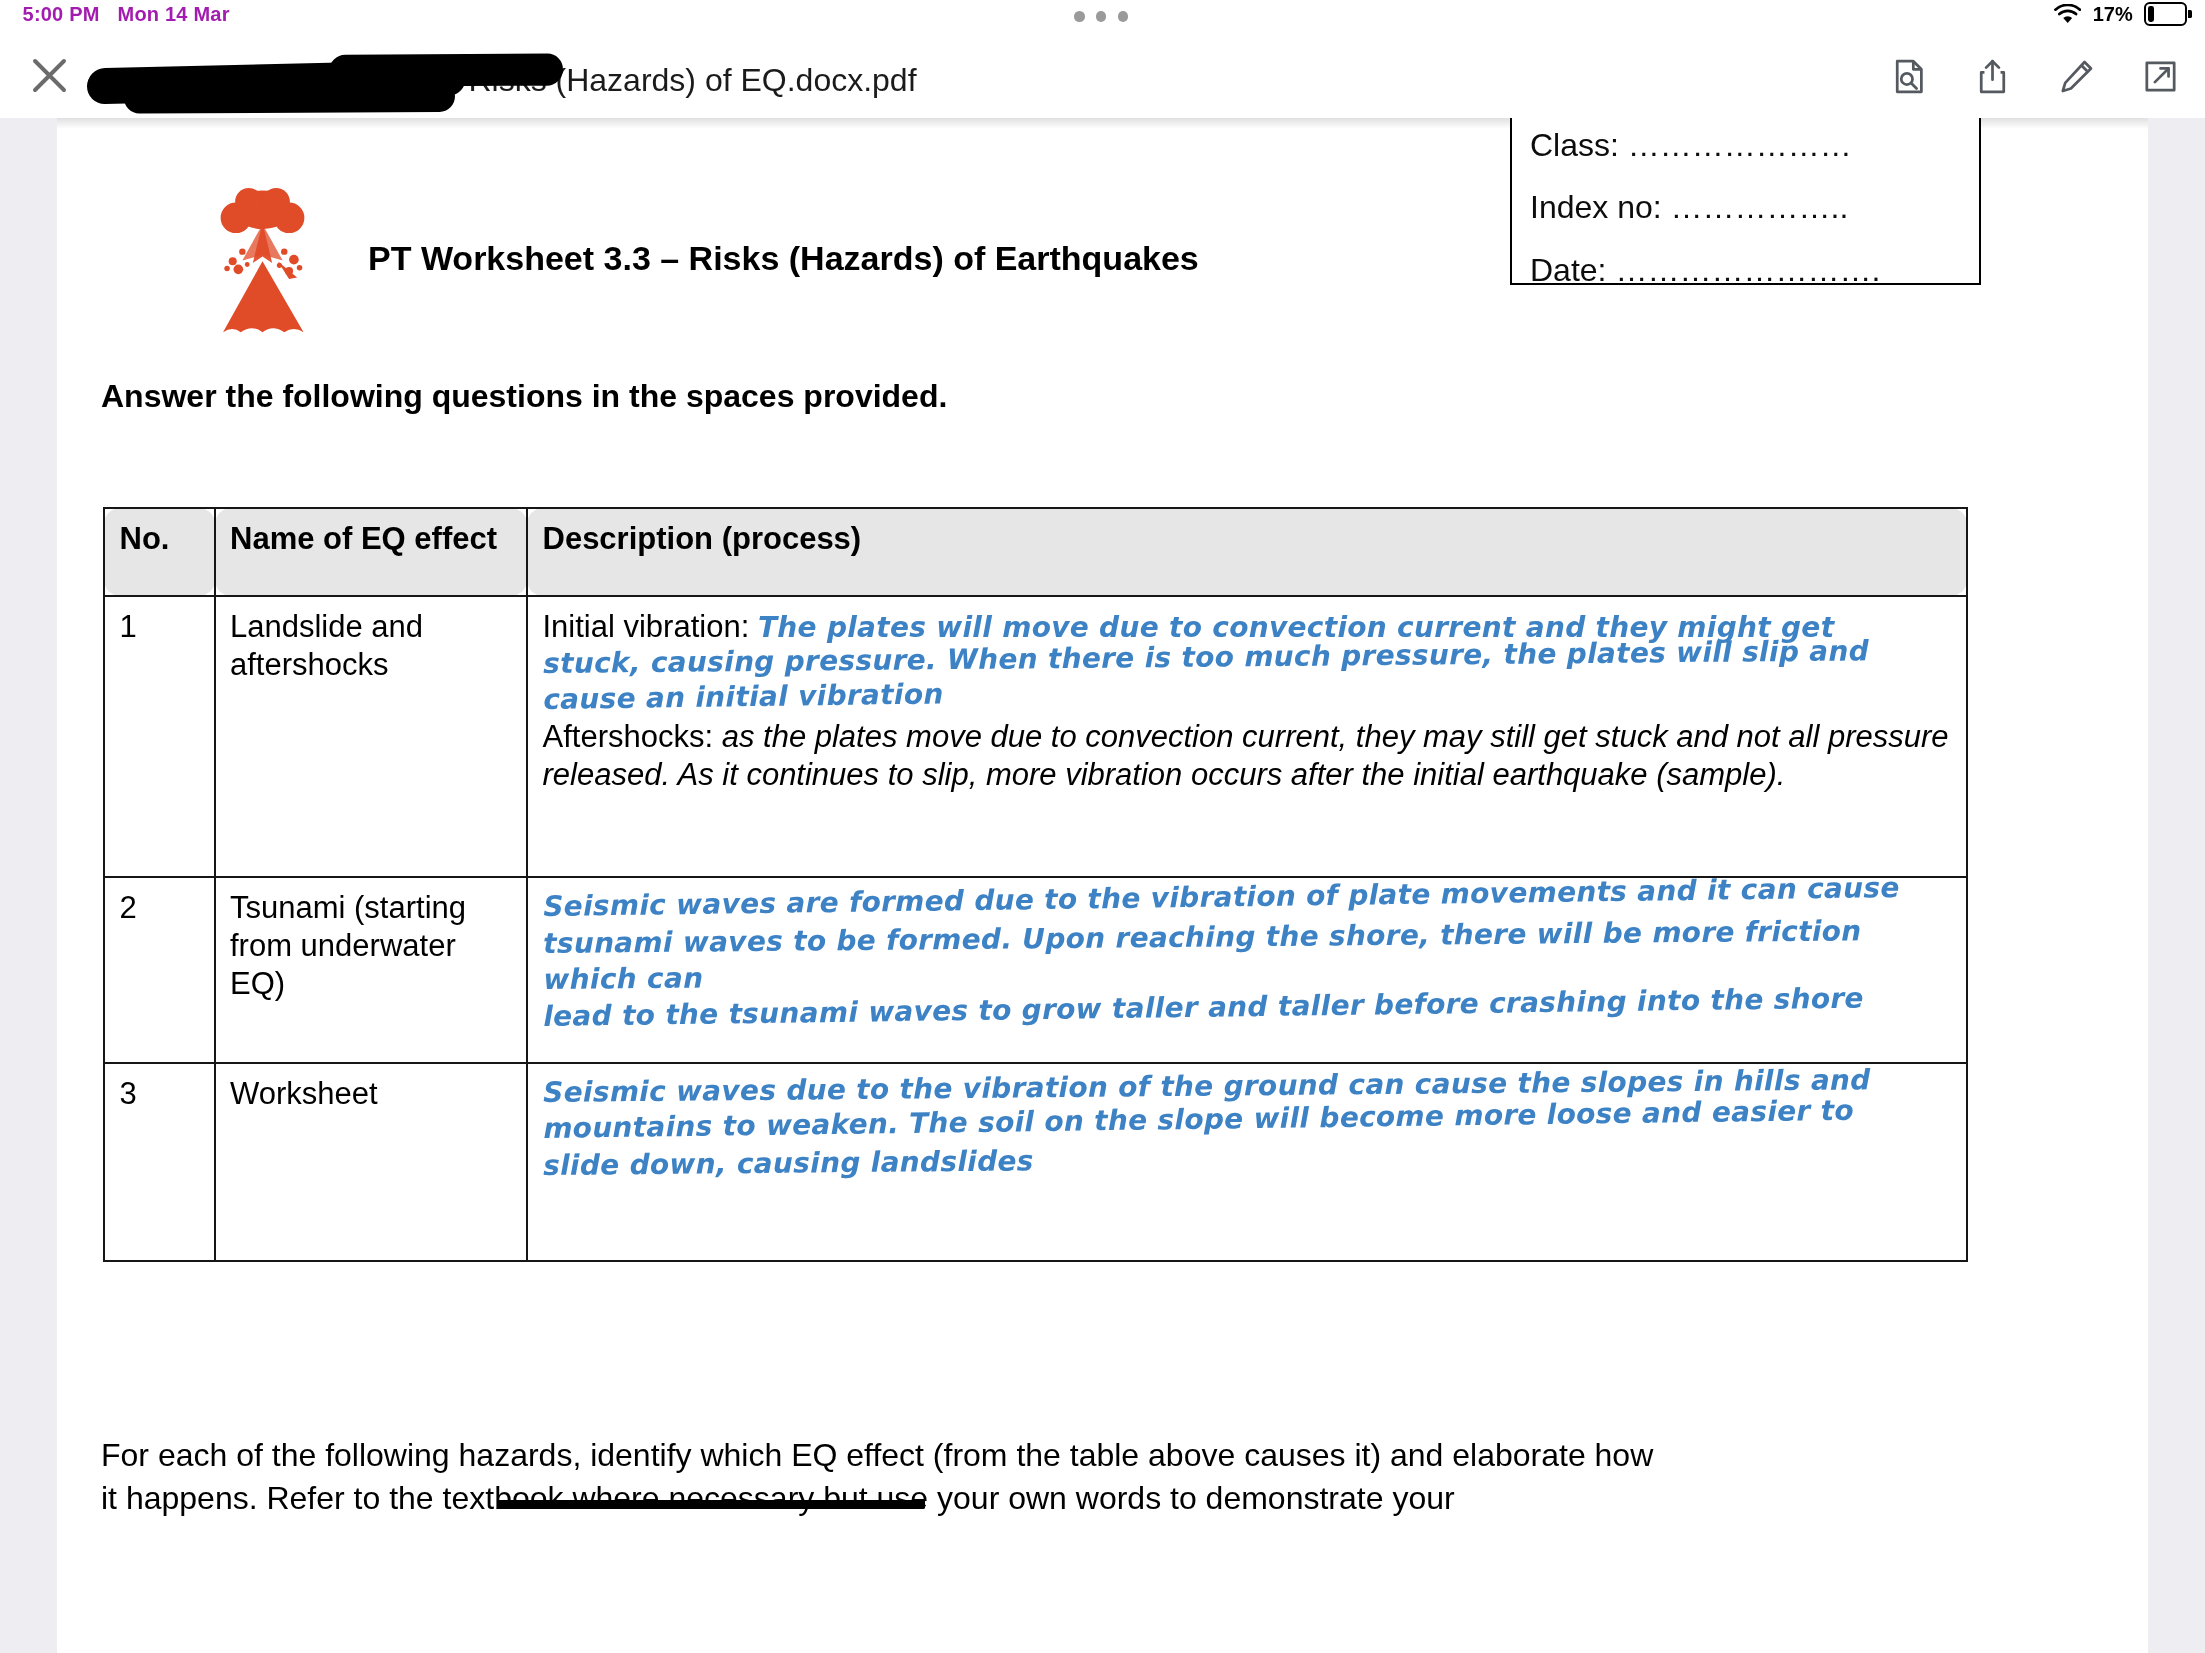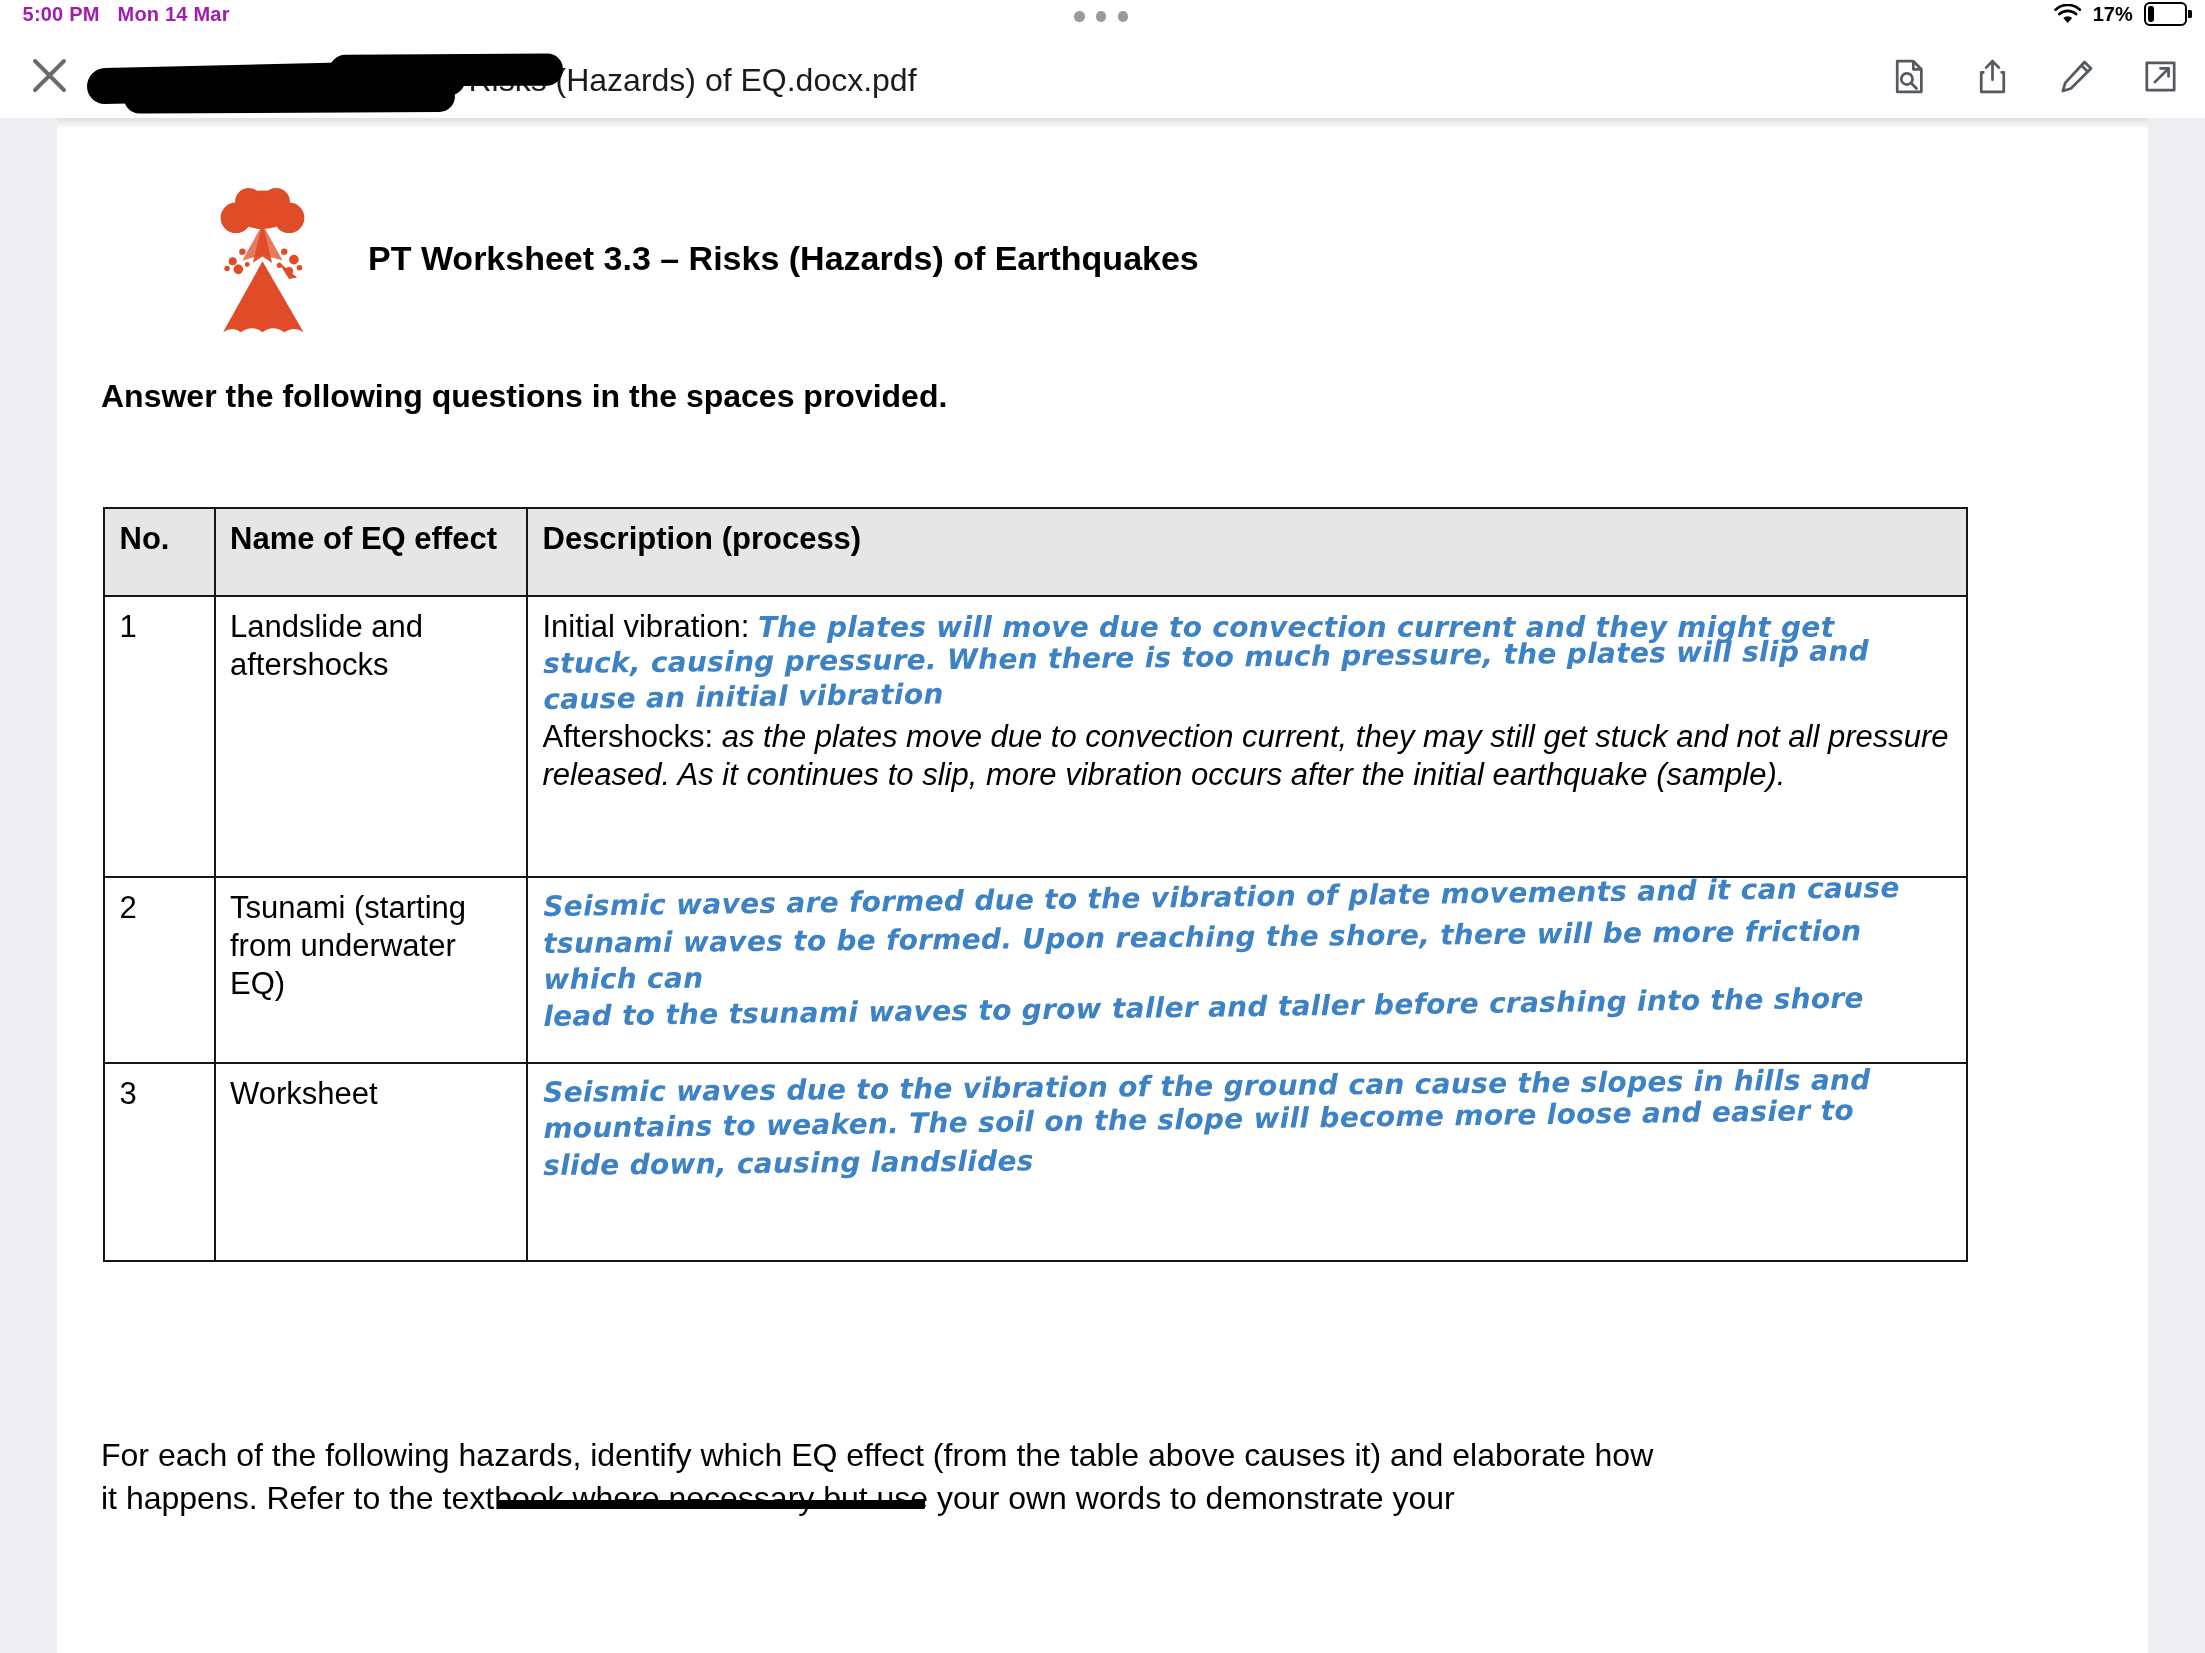--- a/index.html
+++ b/index.html
@@ -129,21 +129,21 @@
     border-collapse:collapse;table-layout:fixed;
   }
   .tbl th,.tbl td{
     border:2.4px solid #161616;
     vertical-align:top;
     padding:11.3px 13px 11.3px 14.5px;
     font-size:31px;line-height:1.22;
     font-weight:normal;text-align:left;
   }
   .tbl thead th{
-    background:#e6e6e6;font-weight:bold;height:63px;
+    background:#e6e6e6;font-weight:bold;height:63px;border-radius:16px;
   }
   .c-no{width:81px;}
   .c-name{width:283px;}
   .c-desc{width:auto;}
   .rowtall1 td{height:257px;}
   .rowtall2 td{height:161px;}
   .rowtall3 td{height:174px;}
   .cell-name{line-height:1.45;}
 
   .lbl{display:inline;}
@@ -276,20 +276,25 @@
             <circle cx="118" cy="108" r="5"></circle>
           <circle cx="131" cy="104" r="3.4"></circle>
           <path d="M85 96 L36 184 Q48 176 58 184 Q72 174 85 184 Q98 174 112 184 Q124 176 136 184 Z"></path>
           <path d="M128 116 L104 96 L118 118 Z"></path>
         </g>
       </svg>
     </span>
 
     <div class="wtitle">PT Worksheet 3.3 – Risks (Hazards) of Earthquakes</div>
 
+    <div class="infobox">
+      <div class="row r1">Class: …………………</div>
+      <div class="row r2">Index no: ……………..</div>
+      <div class="row r3">Date: …………………….</div>
+    </div>
 
     <div class="instruction">Answer the following questions in the spaces provided.</div>
 
     <table class="tbl">
       <thead>
         <tr>
           <th class="c-no">No.</th>
           <th class="c-name">Name of EQ effect</th>
           <th class="c-desc">Description (process)</th>
         </tr>

